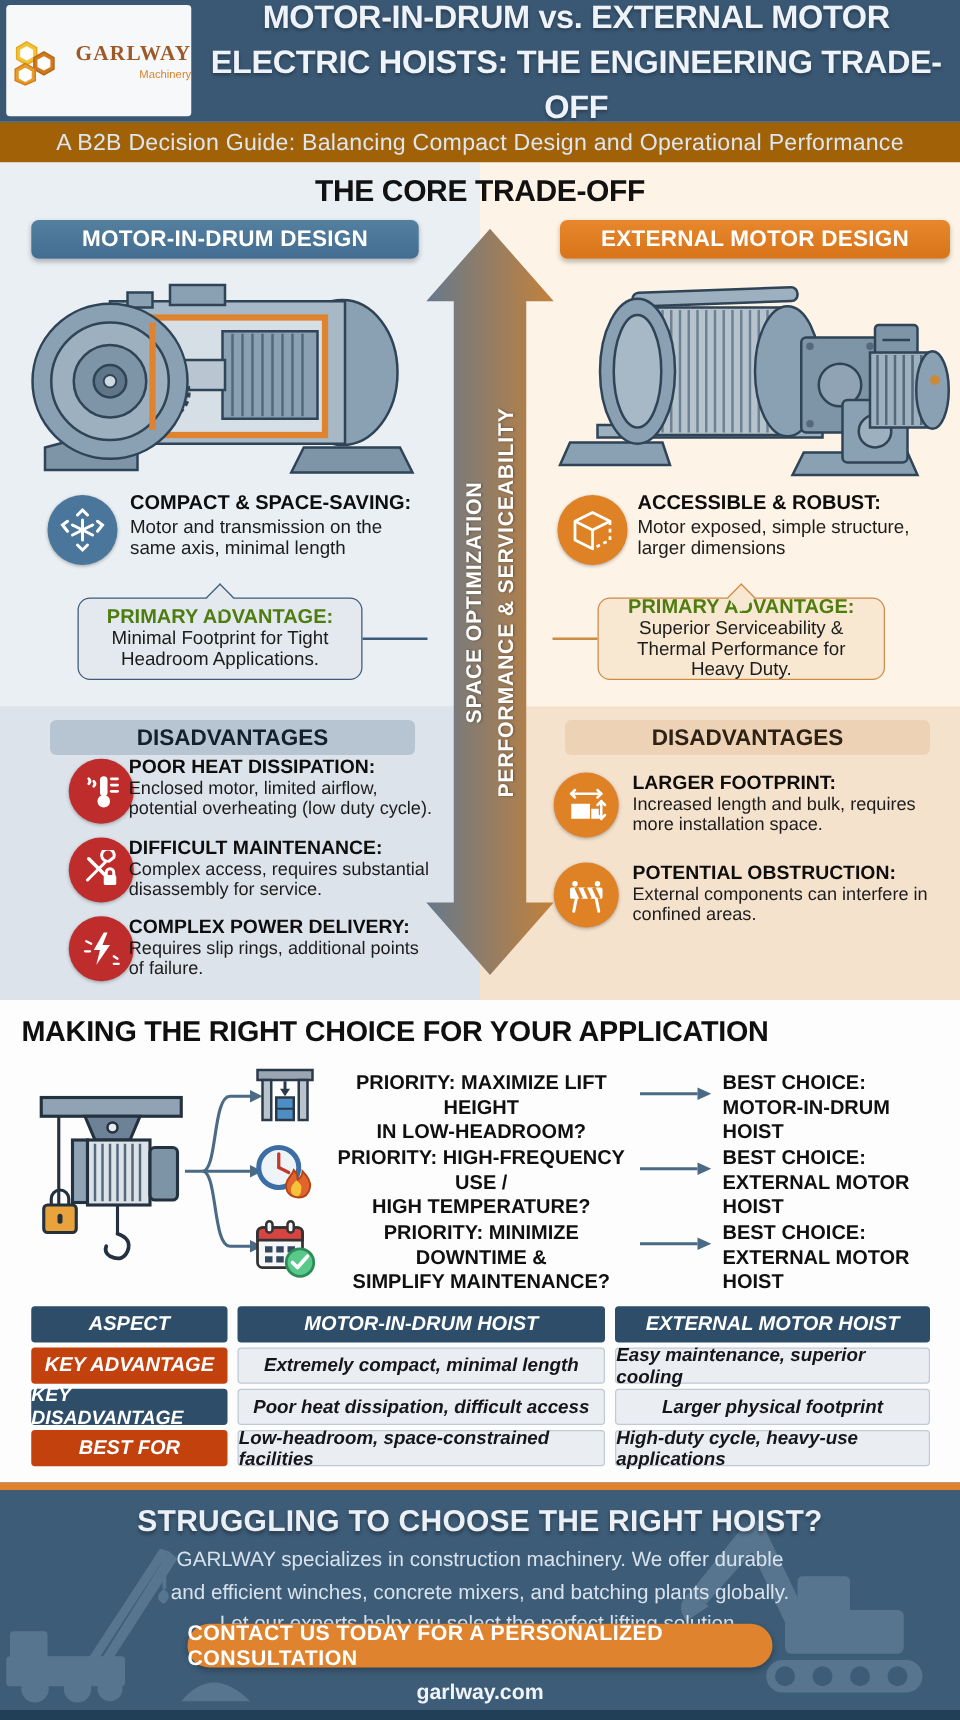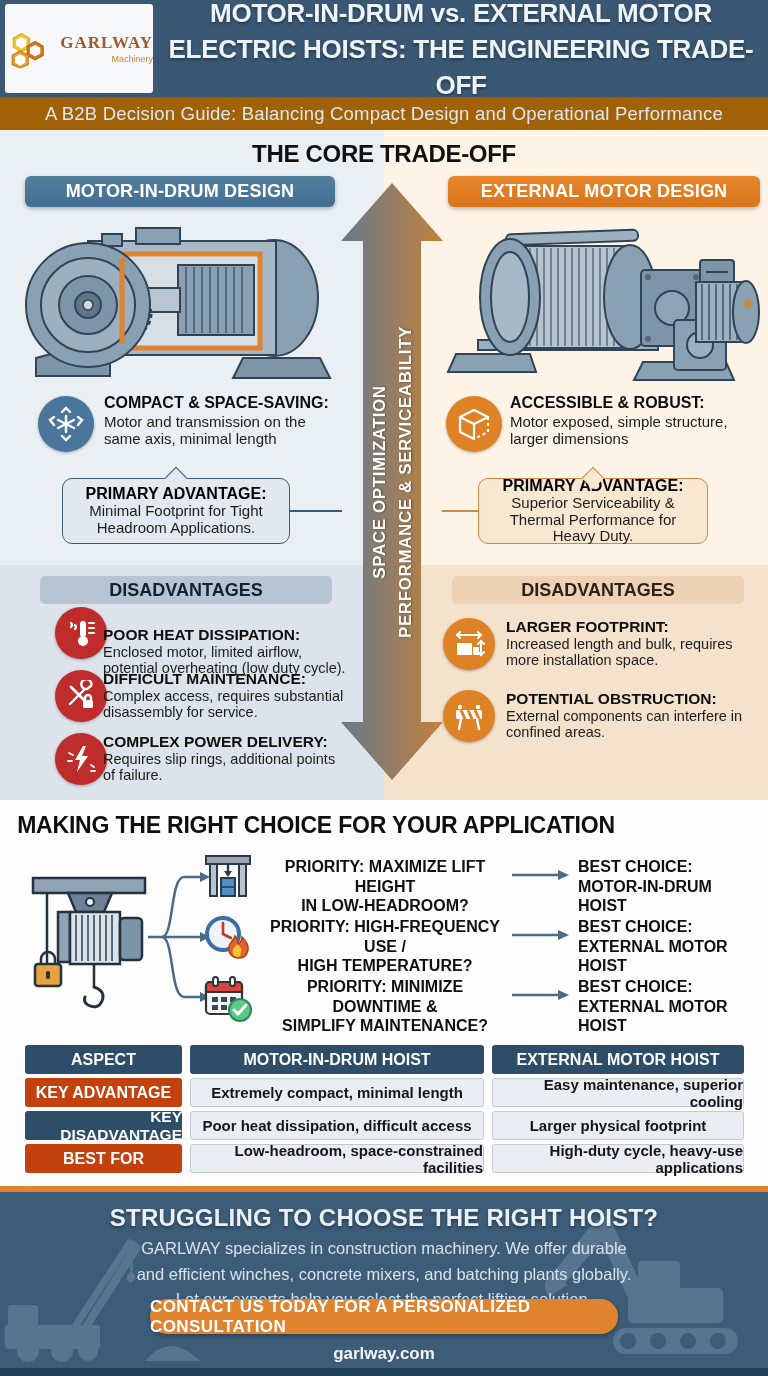--- a/index.html
+++ b/index.html
@@ -52,21 +52,21 @@
   .feat-text b { font-size:16px; color:#0e0e0e; }
 
   .callout { position:absolute; height:66px; border-radius:10px; display:flex; flex-direction:column;
     align-items:center; justify-content:center; text-align:center; padding:4px 8px; }
   .callout .tri { position:absolute; top:-9px; left:50%; width:16px; height:16px;
     transform:translateX(-50%) rotate(45deg); }
   .callout-left { left:62px; top:348px; width:228px; background:#e3e9ee; border:1.5px solid #3d5b78; }
   .callout-left .tri { background:#e3e9ee; border-left:1.5px solid #3d5b78; border-top:1.5px solid #3d5b78; }
   .callout-right { left:478px; top:348px; width:230px; background:#f9e8d1; border:1.5px solid #cf8a45; }
   .callout-right .tri { background:#f9e8d1; border-left:1.5px solid #cf8a45; border-top:1.5px solid #cf8a45; }
-  .callout b { font-size:16px; color:#000000; }
+  .callout b { font-size:16px; color:#4d7c0f; }
   .callout span { font-size:15px; color:#1c1c1c; line-height:1.12; }
   .conn { position:absolute; height:2px; }
   .conn-left { left:290px; top:380px; width:52px; background:#3d5b78; }
   .conn-right { left:442px; top:380px; width:36px; background:#cf8a45; }
 
   .center-arrow { left:341px; top:53px; width:102px; height:597px; z-index:3; }
   .axis-text { position:absolute; left:50%; top:50%; width:560px;
     transform:translate(-50%,-50%) rotate(-90deg); text-align:center; }
   .axis-text div { font-size:17px; font-weight:800; color:#fff; letter-spacing:0.6px;
     line-height:1.5; text-shadow:0 1px 2px rgba(0,0,0,.4); }
@@ -88,21 +88,21 @@
   .prio { position:absolute; left:265px; width:240px; text-align:center; font-size:16px; font-weight:800;
     color:#101010; line-height:1.22; }
   .best { position:absolute; left:578px; width:182px; text-align:left; font-size:16px; font-weight:800;
     color:#101010; line-height:1.22; }
 
   
   .tablewrap { left:0; top:1040px; width:768px; height:146px; background:#fdfdfe; }
   .ctable { position:absolute; left:25px; top:5px; width:719px; display:grid;
     grid-template-columns:157px 294px 252px; grid-column-gap:8px; grid-row-gap:4px; }
   .ctable .cell { height:29px; display:flex; align-items:center; justify-content:center;
-    border-radius:3px; text-align:right; }
+    border-radius:3px; text-align:left;font-style:italic; }
   .th { background:#2e4d68; color:#fff; font-weight:800; font-size:16px; }
   .rowlab-a { background:#c2410c; color:#fff; font-weight:800; font-size:16px; }
   .rowlab-b { background:#2e4d68; color:#fff; font-weight:800; font-size:15.5px; }
   .td { background:#eaeef2; border:1px solid #bfcad3; color:#15151a; font-size:15px; font-weight:600; }
 
   
   .footer { left:0; top:1186px; width:768px; height:190px; background:#3d5c77; }
   .footer-topline { left:0; top:0; width:768px; height:6px; background:#e0832e; }
   .footer-title { left:0; top:18px; width:768px; text-align:center; font-size:24px; font-weight:800;
     color:#eaf0f6; letter-spacing:0.2px; text-shadow:0 2px 3px rgba(0,0,0,.35); }
@@ -297,21 +297,21 @@
     <div class="abs dis-icon circ-red" style="left:55px; top:477px;">
       <svg width="32" height="32" viewBox="0 0 32 32" fill="none" stroke="#fff" stroke-width="2.2" stroke-linecap="round">
         <rect x="15" y="4" width="6" height="16" rx="3" fill="#fff" stroke="none"></rect>
         <circle cx="18" cy="24" r="5" fill="#fff" stroke="none"></circle>
         <path d="M6,10 q2,-2 0,-4 M10,12 q2,-2 0,-4"></path>
         <line x1="24" y1="6" x2="29" y2="6"></line>
           <line x1="24" y1="11" x2="29" y2="11"></line>
           <line x1="24" y1="16" x2="29" y2="16"></line>
       </svg>
     </div>
-    <div class="abs dis-text" style="left:103px; top:496px; width:244px;">
+    <div class="abs dis-text" style="left:103px; top:475px; width:244px;">
       <b>POOR HEAT DISSIPATION:</b><br>
       <span>Enclosed motor, limited airflow, potential overheating (low duty cycle).</span>
     </div>
     <div class="abs dis-icon circ-red" style="left:55px; top:540px;">
       <svg width="32" height="32" viewBox="0 0 32 32" fill="none" stroke="#fff" stroke-width="2.4" stroke-linecap="round">
         <path d="M5,24 L20,9 M20,9 a5,5 0 1 1 6,-3 l-4,3"></path>
         <path d="M6,7 L22,23" stroke-width="2.8"></path>
         <rect x="18" y="20" width="10" height="8" rx="1.5" fill="#fff" stroke="none"></rect>
         <path d="M20,20 v-2 a3,3 0 0 1 6,0 v2"></path>
       </svg>

